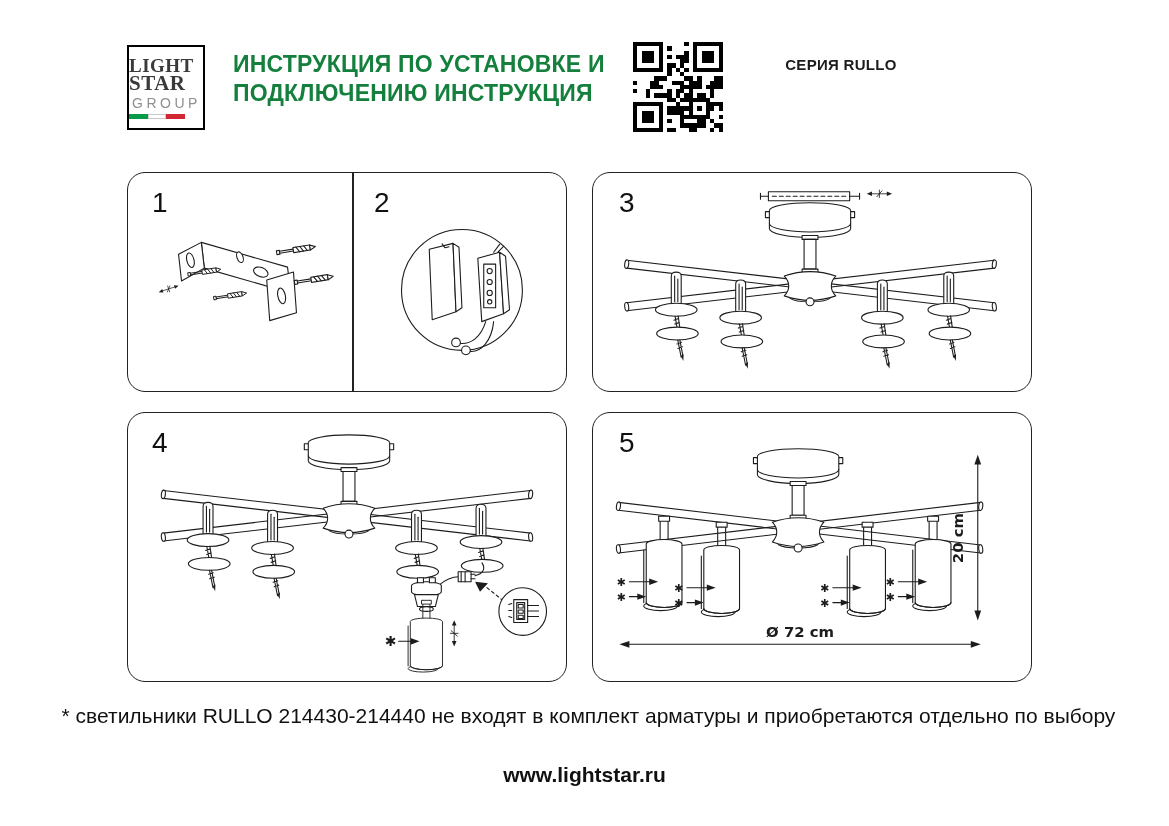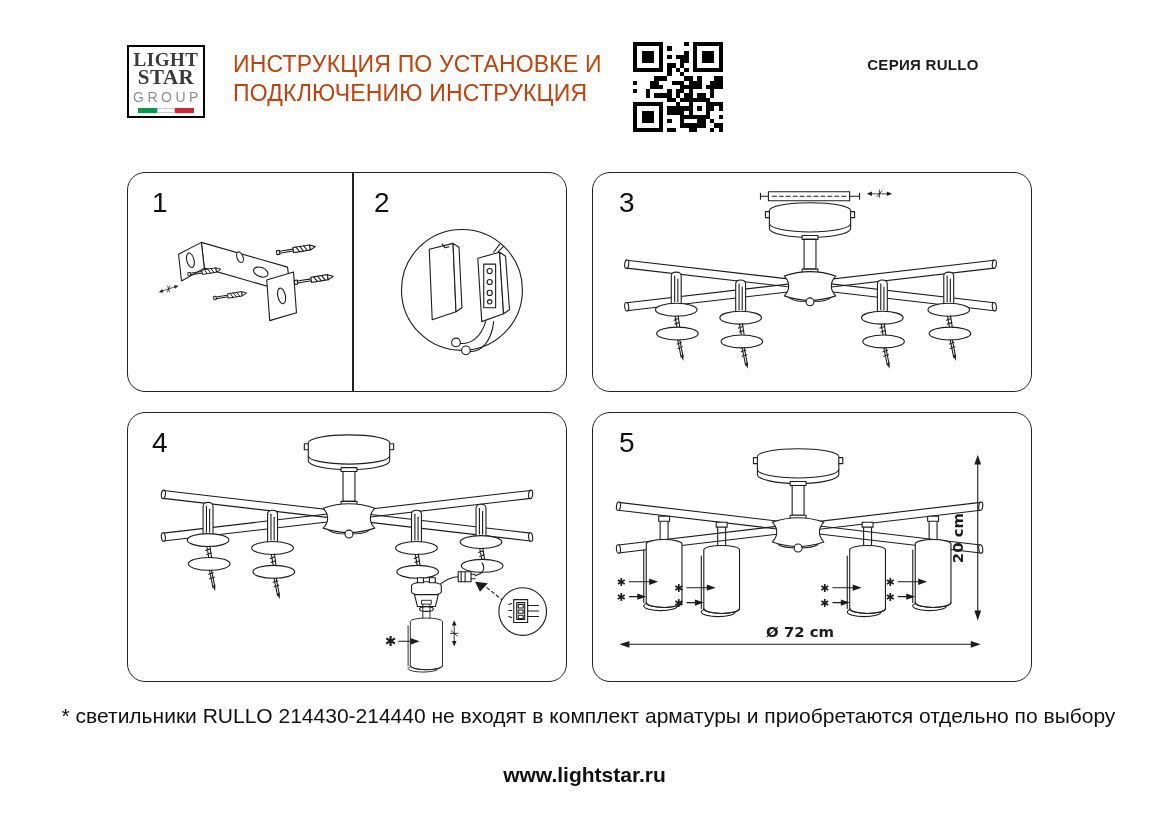--- a/index.html
+++ b/index.html
@@ -1,31 +1,31 @@
 <!DOCTYPE html>
 <html><head>
 <meta charset="utf-8">
 <style>
   html,body{margin:0;padding:0;background:#fff;}
   body{width:1169px;height:826px;position:relative;font-family:"Liberation Sans",sans-serif;color:#1c1c1c;overflow:hidden;}
   .abs{position:absolute;}
   
-  .logo-box{left:127px;top:45px;width:78px;height:73px;border:2px solid #000;box-sizing:border-box;
-            display:flex;flex-direction:column;align-items:center;justify-content:center;background:#fff;}
+  .logo-box{left:127px;top:45px;width:78px;height:85px;border:2px solid #000;box-sizing:border-box;
+            display:flex;flex-direction:column;justify-content:center;background:#fff;}
   .logo-l1{font-family:"Liberation Serif",serif;font-weight:700;font-size:19px;line-height:17px;color:#3a3a3a;letter-spacing:.5px;}
   .logo-l2{font-family:Liberation Serif, serif;font-weight:700;font-size:21px;line-height:19px;color:#3a3a3a;letter-spacing:.5px;}
   .logo-l3{font-size:14px;letter-spacing:3.5px;color:#8f8f8f;margin:2px 0 3px 3px;}
   .flag{width:56px;height:5px;display:flex;}
   .flag span{flex:1;}
   .flag .g{background:#089b47;}
   .flag .w{background:#fff;box-shadow:inset 0 0 0 1px #c9c9c9;}
   .flag .r{background:#d22730;}
-  .title{left:233px;top:50px;font-size:23px;font-weight:400;line-height:29px;color:#c2410c;letter-spacing:.2px;}
+  .title{left:233px;top:50px;font-size:23px;font-weight:700;line-height:29px;color:#15803d;letter-spacing:.2px;}
   .qr{left:633px;top:42px;width:90px;height:90px;}
-  .series-block{left:799px;top:56px;width:248px;text-align:center;}
+  .series-block{left:717px;top:56px;width:248px;text-align:center;}
   .series{font-size:15px;font-weight:700;letter-spacing:.3px;}
   .article{font-size:19px;font-weight:700;margin-top:11px;letter-spacing:.3px;}
   
   .panel{border:1.6px solid #222;border-radius:18px;box-sizing:border-box;background:#fff;}
   #panel12{left:127px;top:172px;width:440px;height:220px;}
   #panel3{left:592px;top:172px;width:440px;height:220px;}
   #panel4{left:127px;top:412px;width:440px;height:270px;}
   #panel5{left:592px;top:412px;width:440px;height:270px;}
   .divider{left:224px;top:0;width:1.6px;height:100%;background:#222;}
   .pnum{font-size:28px;font-weight:400;color:#111;}

